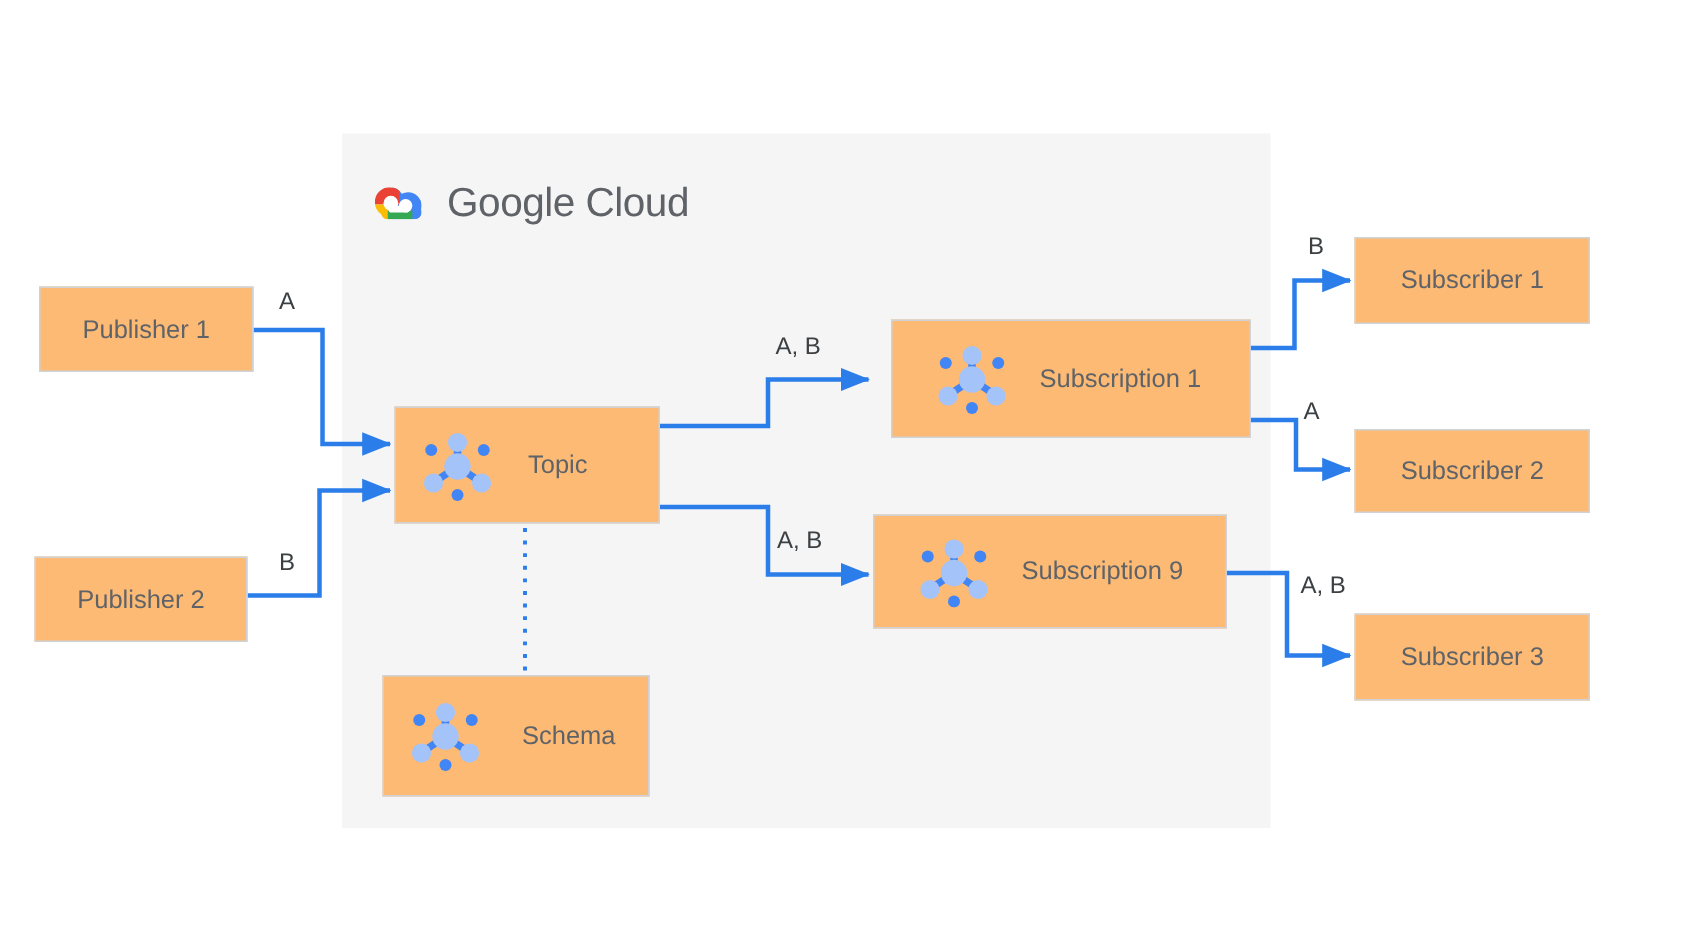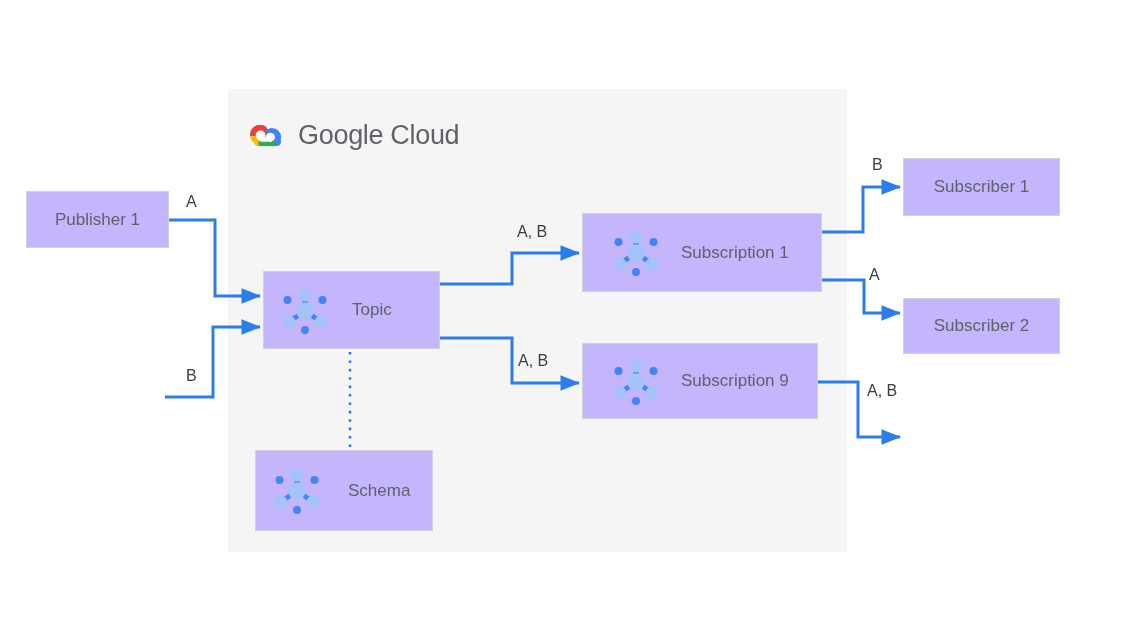--- a/index.html
+++ b/index.html
@@ -12,21 +12,21 @@
     background:#f5f5f6;
   }
   .logo{
     position:absolute;left:245px;top:115px;height:40px;
     display:flex;align-items:center;gap:12px;
   }
   .logo .brand-text{font-size:27px;letter-spacing:-0.3px;line-height:40px;}
   .logo .brand-primary{color:#5f6368;font-weight:500;}
   .logo .brand-secondary{color:#5f6368;font-weight:300;margin-left:7px;}
   .node{
-    position:absolute;background:#c4b5fd;border:1px solid #cfd2d6;
+    position:absolute;background:#fdba74;border:1px solid #cfd2d6;
     display:flex;align-items:center;box-sizing:border-box;
   }
   .node .node-label{color:#5f6368;font-size:17px;white-space:nowrap;}
   .node.plain{justify-content:center;}
   .node.icon-node{justify-content:flex-start;}
   .node .pubsub{flex:0 0 auto;}
   .edges{position:absolute;left:0;top:0;pointer-events:none;}
   .edge-label{
     position:absolute;color:#3c4043;font-size:16px;white-space:nowrap;
   }
@@ -97,57 +97,63 @@
       <polyline points="822,280 864,280 864,313 900,313" marker-end="url(#arrow)"></polyline>
       <polyline points="818,382 858,382 858,437 900,437" marker-end="url(#arrow)"></polyline>
       <line x1="350" y1="352" x2="350" y2="448" stroke-width="2.6" stroke-dasharray="2.6 5.8"></line>
     </g>
   </svg>
 
   <div class="node plain" style="left:26px;top:191px;width:143px;height:57px;align-items:center;">
     <span class="node-label">Publisher 1</span>
   </div>
 
+  <div class="node plain" style="left:23px;top:371px;width:142px;height:57px;">
+    <span class="node-label">Publisher 2</span>
+  </div>
 
   <div class="node icon-node pad-schema" style="left:255px;top:450px;width:178px;height:81px;">
     <svg class="pubsub" width="50" height="47" viewBox="0 0 50 47">
         <use href="#pubsub-sym"></use>
       </svg>
     <span class="node-label">Schema</span>
   </div>
 
   <div class="node icon-node pad-topic" style="left:263px;top:271px;width:177px;height:78px;">
     <svg class="pubsub" width="50" height="47" viewBox="0 0 50 47">
         <use href="#pubsub-sym"></use>
       </svg>
     <span class="node-label">Topic</span>
   </div>
 
-  <div class="node icon-node pad-sub" style="left:582px;top:213px;width:240px;height:79px;">
+  <div class="node icon-node pad-sub" style="left:594px;top:213px;width:240px;height:79px;">
     <svg class="pubsub" width="50" height="47" viewBox="0 0 50 47">
         <use href="#pubsub-sym"></use>
       </svg>
     <span class="node-label">Subscription 1</span>
   </div>
 
   <div class="node icon-node pad-sub" style="left:582px;top:343px;width:236px;height:76px;">
     <svg class="pubsub" width="50" height="47" viewBox="0 0 50 47">
         <use href="#pubsub-sym"></use>
       </svg>
     <span class="node-label">Subscription 9</span>
   </div>
 
   <div class="node plain" style="left:903px;top:158px;width:157px;height:58px;">
     <span class="node-label">Subscriber 1</span>
   </div>
 
-  <div class="node plain" style="left:903px;top:298px;width:157px;height:56px;">
+  <div class="node plain" style="left:903px;top:286px;width:157px;height:56px;">
     <span class="node-label">Subscriber 2</span>
   </div>
 
+  <div class="node plain" style="left:903px;top:409px;width:157px;height:58px;">
+    <span class="node-label">Subscriber 3</span>
+  </div>
 
   <div class="edge-label" style="left:186px;top:193px;">A</div>
   <div class="edge-label" style="left:186px;top:367px;">B</div>
   <div class="edge-label" style="left:517px;top:223px;">A, B</div>
   <div class="edge-label" style="left:518px;top:352px;">A, B</div>
   <div class="edge-label" style="left:872px;top:156px;">B</div>
   <div class="edge-label" style="left:869px;top:266px;">A</div>
   <div class="edge-label" style="left:867px;top:382px;">A, B</div>
 
 </div>

